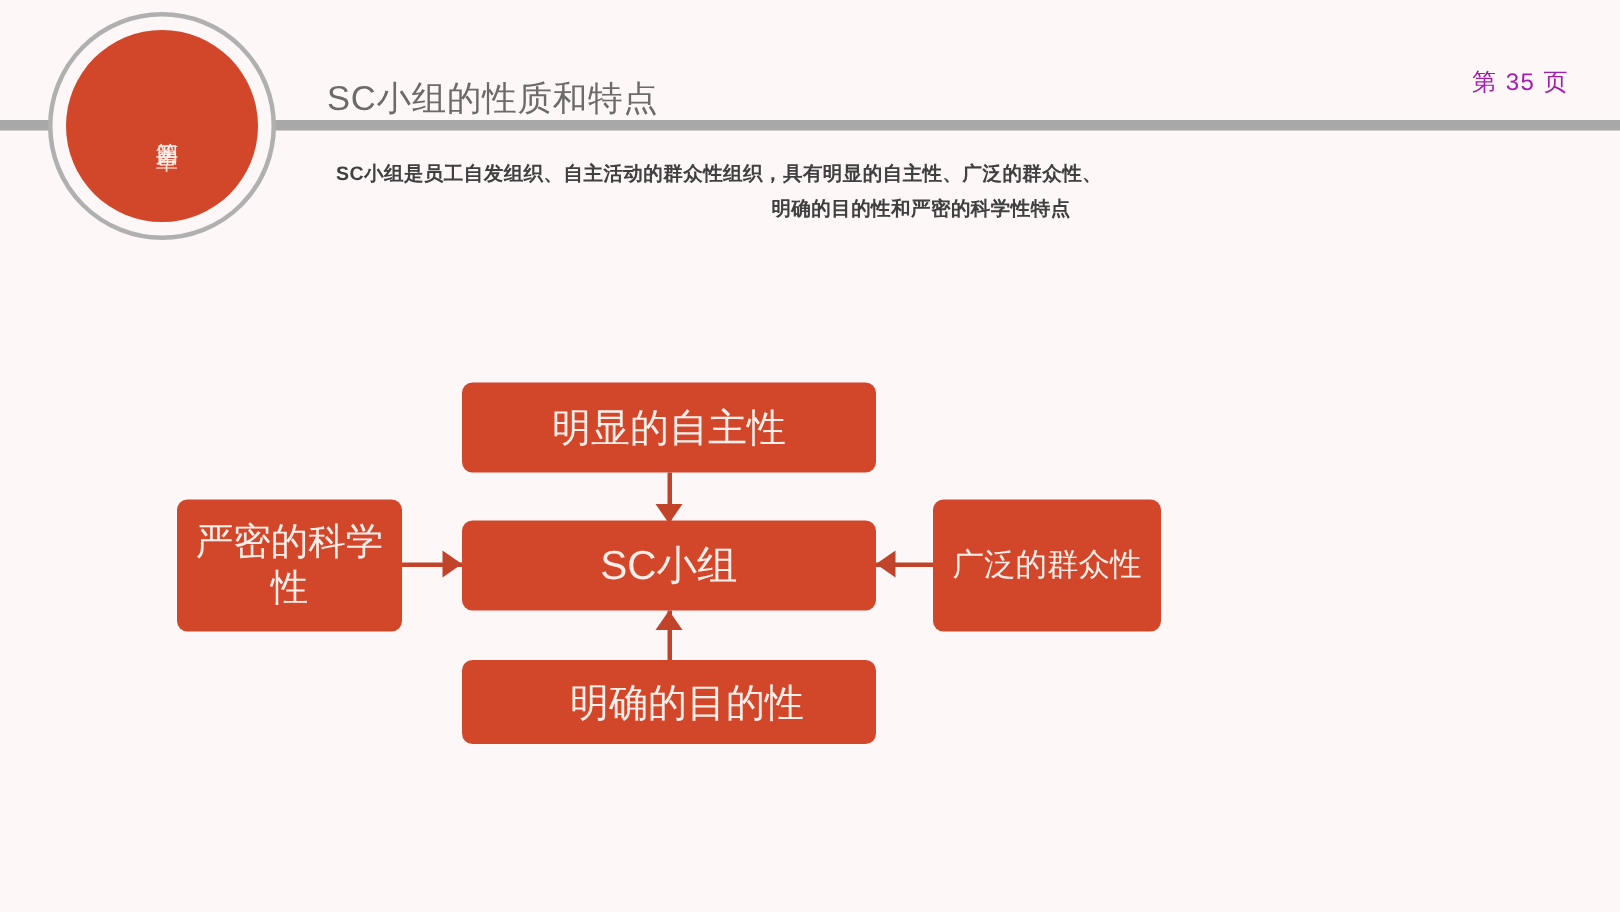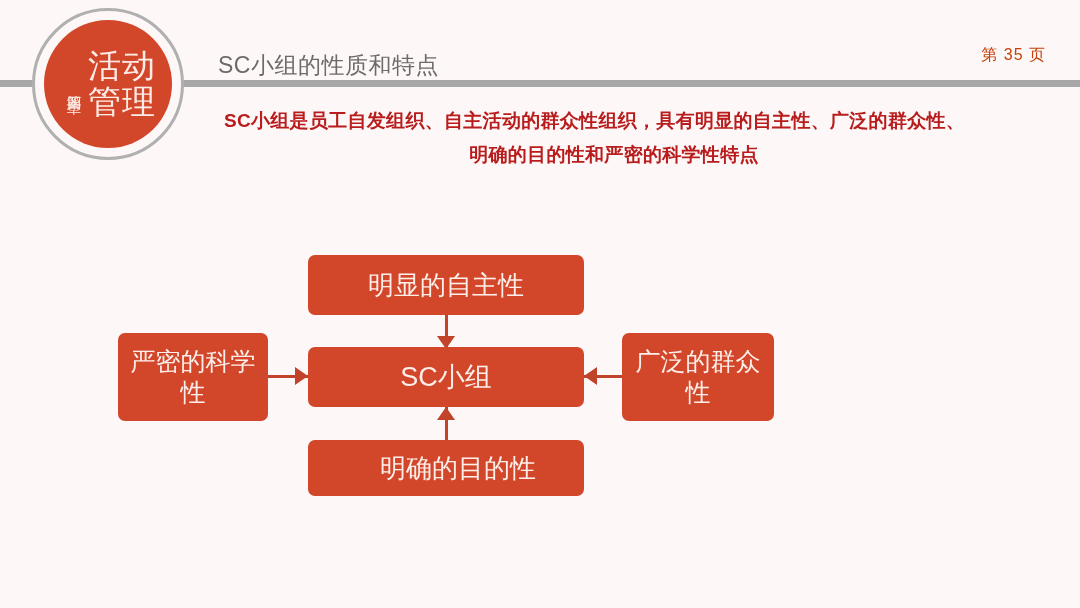--- a/index.html
+++ b/index.html
@@ -84,34 +84,34 @@
     color: #6d6a6a;
     letter-spacing: 0.5px;
     z-index: 5;
   }
 
   .page-number {
     position: absolute;
     right: 34px;
     top: 45px;
     font-size: 16px;
-    color: #c2410c;
+    color: #a21caf;
     letter-spacing: 1px;
     z-index: 5;
   }
 
   
   .lead {
     position: absolute;
     left: 214px;
     top: 104px;
     width: 800px;
-    font-size: 19px;
+    font-size: 13px;
     font-weight: bold;
-    color: #b91c1c;
+    color: #404040;
     line-height: 1.78;
     letter-spacing: 0.3px;
   }
   .lead .l1 { display: block; text-indent: 10px; }
   .lead .l2 { display: block; text-align: center; }
 
   
   .diagram {
     position: absolute;
     left: 18px;
@@ -144,21 +144,21 @@
     left: 290px; top: 440px; width: 276px; height: 56px;
     font-size: 26px;
     padding-left: 24px;
   }
   .node-left {
     left: 100px; top: 333px; width: 150px; height: 88px;
     font-size: 25px; line-height: 1.25; padding: 0 6px;
   }
   .node-right {
     left: 604px; top: 333px; width: 152px; height: 88px;
-    font-size: 25px; line-height: 1.25; padding: 0 10px;
+    font-size: 21px; line-height: 1.25; padding: 0 10px;
   }
 
   
   .conn {
     position: absolute;
     background: #c1432a;
     z-index: 2;
   }
   .conn-v-top { left: 427px; top: 315px; width: 3px; height: 32px; }
   .conn-v-bottom { left: 427px; top: 407px; width: 3px; height: 33px; }
@@ -211,24 +211,20 @@
 </head>
 <body>
 
 <div class="slide">
 
   <div class="header-rule"></div>
 
   <div class="chapter-badge">
     <div class="disc">
       <span class="ch-vert">第四章</span>
-      <span class="ch-main">
-        <span>活动</span><br>
-        <span>管理</span>
-      </span>
     </div>
   </div>
 
   <div class="slide-title">SC小组的性质和特点</div>
 
   <div class="page-number">第 35 页</div>
 
   <div class="lead">
     <span class="l1">SC小组是员工自发组织、自主活动的群众性组织，具有明显的自主性、广泛的群众性、</span>
     <span class="l2">明确的目的性和严密的科学性特点</span>

